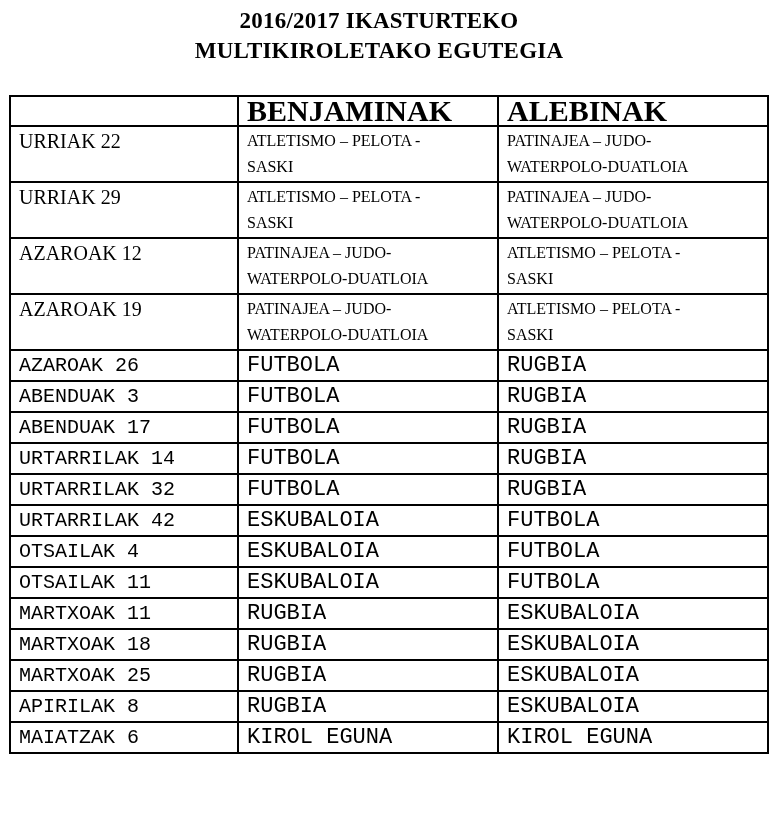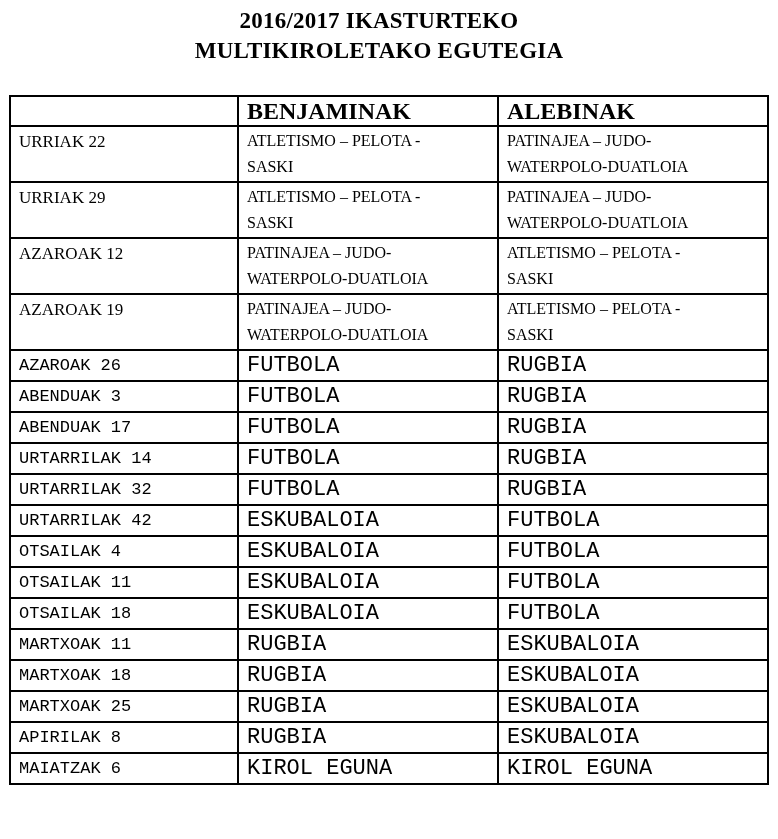--- a/index.html
+++ b/index.html
@@ -34,27 +34,27 @@
   col.c-benj { width: 260px; }
   col.c-aleb { width: 270px; }
   th, td {
     border: 2px solid #000000;
     text-align: left;
     vertical-align: top;
     padding: 1px 6px 1px 8px;
     overflow: hidden;
   }
   th {
-    font-size: 24px;
+    font-size: 30px;
     font-weight: bold;
     line-height: 26px;
     height: 26px;
   }
   td.date-cell {
-    font-size: 17px;
+    font-size: 20px;
     line-height: 27px;
     margin-top: 48px;
   }
   td.sport-cell {
     font-size: 22px;
     line-height: 27px;
     border-radius: 23px;
   }
   td.sport-cell.small {
     font-size: 16px;
@@ -160,25 +160,20 @@
     <td class="sport-cell">ESKUBALOIA</td>
     <td class="sport-cell">FUTBOLA</td>
   </tr>
 
   <tr class="single">
     <td class="date-cell">OTSAILAK 11</td>
     <td class="sport-cell">ESKUBALOIA</td>
     <td class="sport-cell">FUTBOLA</td>
   </tr>
 
-  <tr class="single">
-    <td class="date-cell">OTSAILAK 18</td>
-    <td class="sport-cell">ESKUBALOIA</td>
-    <td class="sport-cell">FUTBOLA</td>
-  </tr>
 
 
   <tr class="single">
     <td class="date-cell">MARTXOAK 11</td>
     <td class="sport-cell">RUGBIA</td>
     <td class="sport-cell">ESKUBALOIA</td>
   </tr>
 
   <tr class="single">
     <td class="date-cell">MARTXOAK 18</td>

